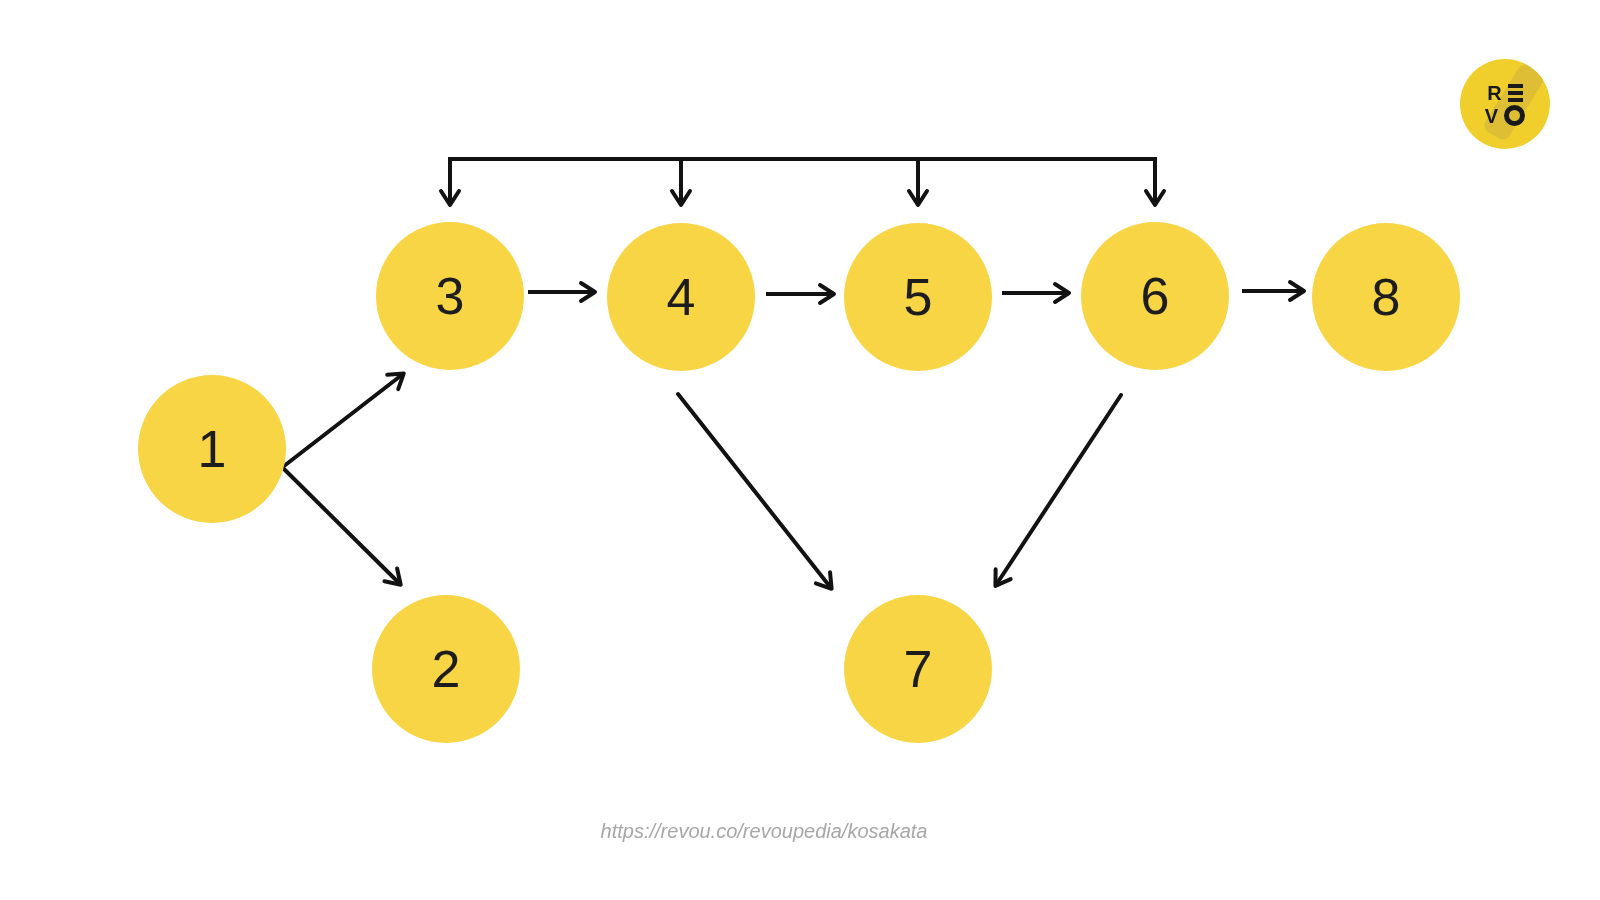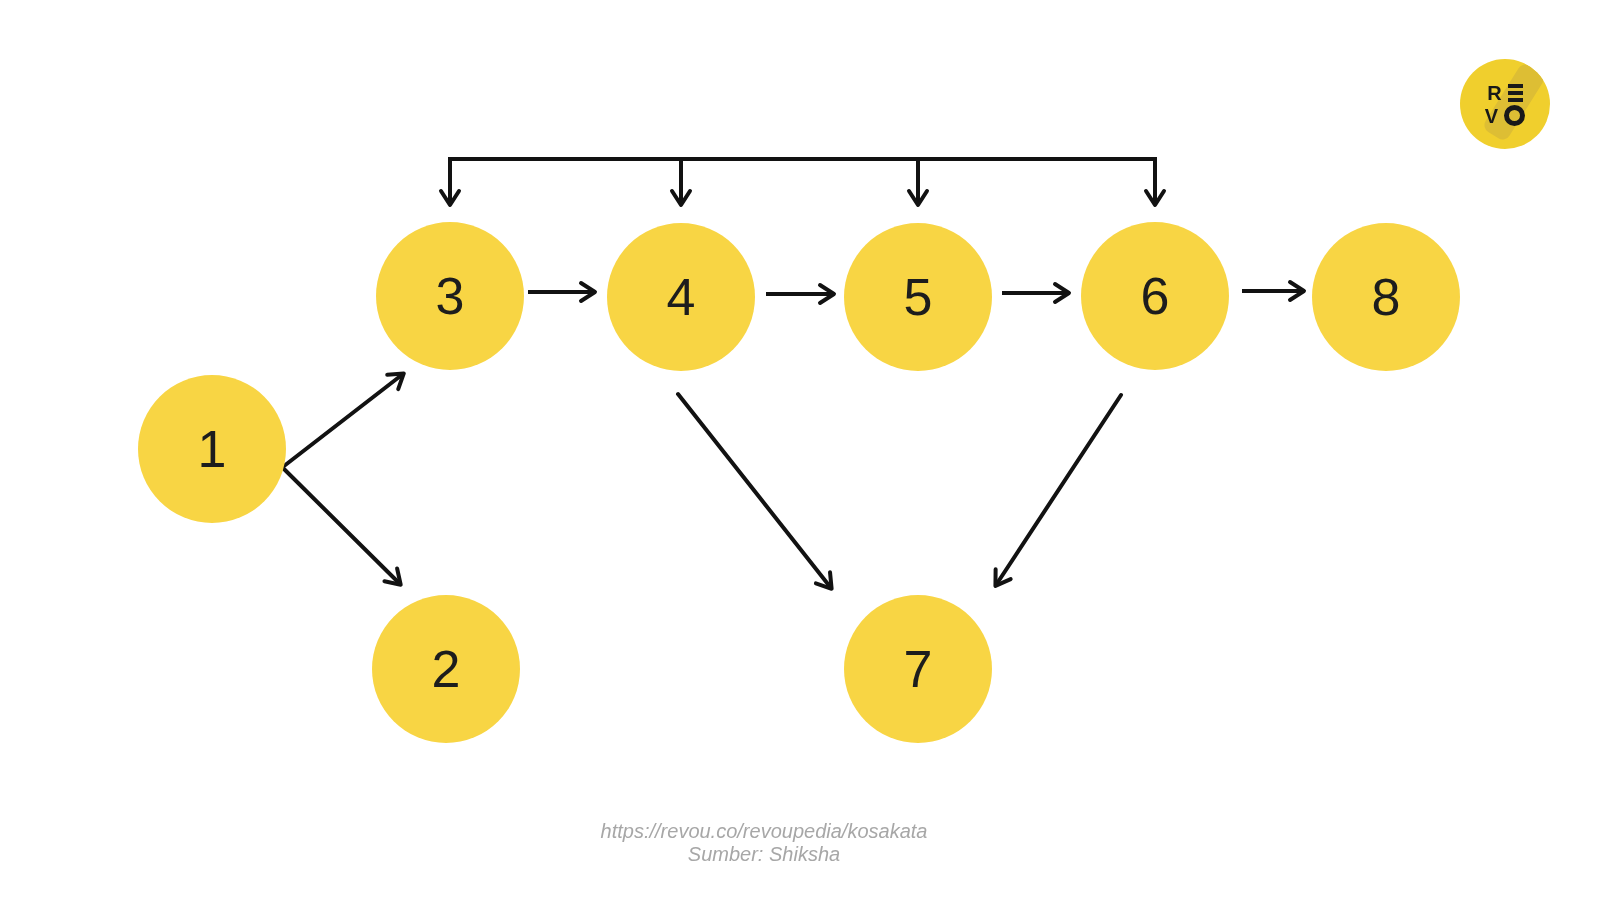--- a/index.html
+++ b/index.html
@@ -107,16 +107,15 @@
       </div>
       <div class="row">
         <span class="ltr">V</span>
         <span class="oring"></span>
       </div>
     </div>
   </div>
 
   <div class="footer">
     <div>https://revou.co/revoupedia/kosakata</div>
-    <div>Sumber: Shiksha</div>
   </div>
 
 </div>
 
 </body></html>

